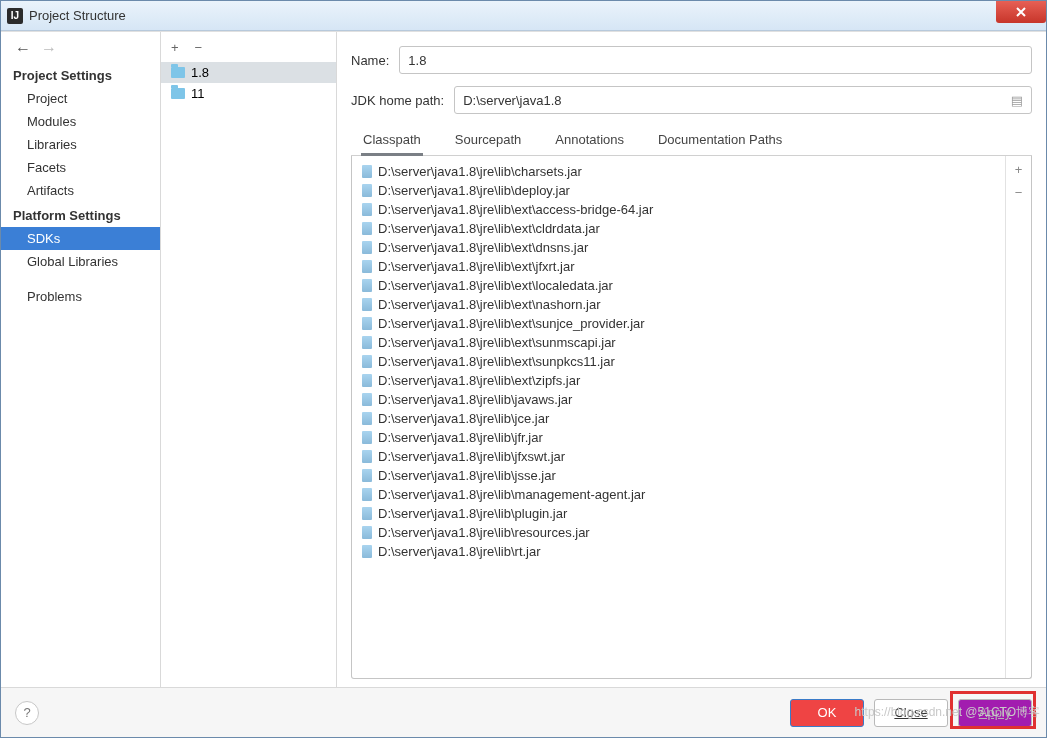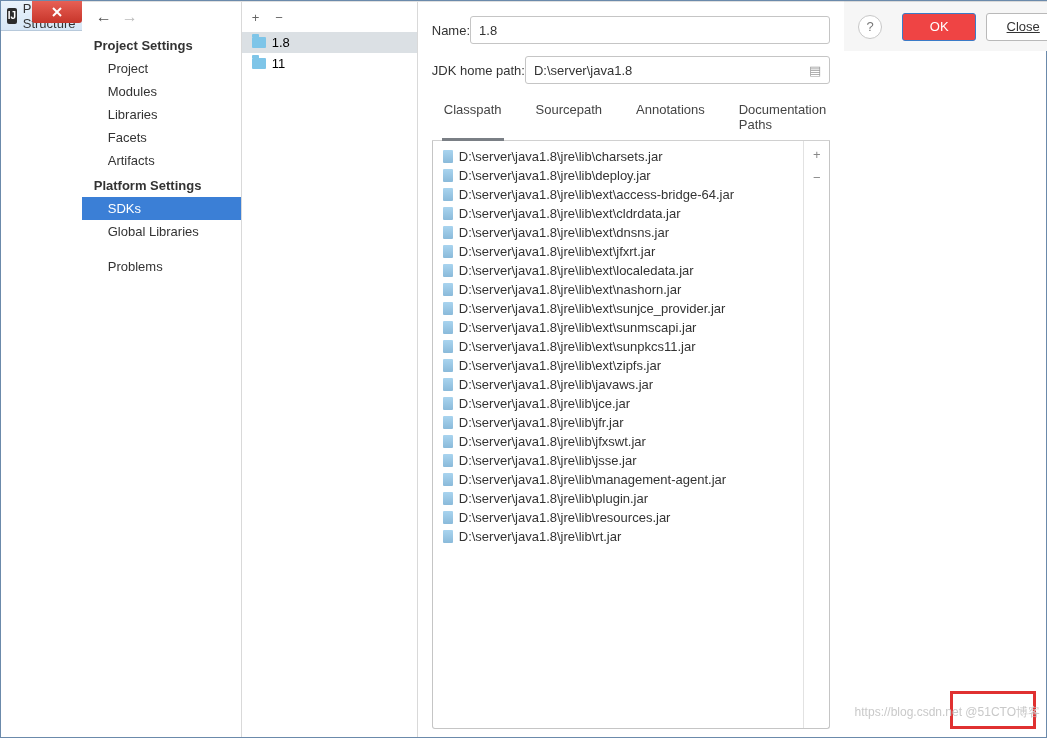--- a/index.html
+++ b/index.html
@@ -1,18 +1,18 @@
 <!DOCTYPE html>
 <html><head>
 <meta charset="utf-8">
 <style>
 * { box-sizing: border-box; margin: 0; padding: 0; font-family: "Segoe UI", Arial, sans-serif; font-size: 13px; }
 body { width: 1047px; height: 738px; background: #d4e3f2; overflow: hidden; }
 
-.window { width: 1047px; height: 738px; display: flex; flex-direction: row; background: #fff; border: 1px solid #6b8aab; }
+.window { width: 1047px; height: 738px; display: flex; flex-direction: column; background: #fff; border: 1px solid #6b8aab; }
 
 .title-bar { height: 30px; background: linear-gradient(#eaf3fb,#d6e6f5); display: flex; align-items: center; padding: 0 0 0 6px; border-bottom: 1px solid #b7c9db; position: relative; }
 .title-bar .app-icon { width: 16px; height: 16px; background:#2b2b2b; color:#fff; font-size:10px; display:flex; align-items:center; justify-content:center; border-radius:2px; margin-right:6px; font-weight:bold;}
 .title-bar .title { color:#333; }
 .win-btns { position:absolute; right:0; top:0; display:flex; height:22px; }
 .win-close { width:50px; height:22px; background: linear-gradient(#e76055,#c7352a); color:#fff; border-radius:0 0 3px 3px; display:flex; align-items:center; justify-content:center; font-weight:bold; }
 
 .body { flex:1; display:flex; border-top:1px solid #e0e0e0; min-height:0;}
 
 
@@ -29,21 +29,21 @@
 .sdk-pane { width:176px; border-right:1px solid #d9d9d9; display:flex; flex-direction:column; }
 .sdk-toolbar { height:30px; display:flex; align-items:center; gap:16px; padding:0 10px; color:#666; font-size:16px;}
 .sdk-items { flex:1; }
 .sdk-item { display:flex; align-items:center; gap:6px; padding:3px 10px; cursor:pointer;}
 .sdk-item.selected { background:#dbe0e4; }
 .folder-icon { width:14px; height:11px; background:#7ec5e8; border-radius:1px; position:relative; }
 .folder-icon::before { content:""; position:absolute; top:-3px; left:0; width:7px; height:3px; background:#7ec5e8; border-radius:1px 1px 0 0;}
 
 
 .main { flex:1; display:flex; flex-direction:column; padding:14px 14px 0 14px; min-width:0; }
-.field-row { display:flex; align-items:center; margin-bottom:12px; }
+.field-row { display:flex; align-items:center; margin-bottom:12px; gap:10px; }
 .field-label { color:#333; width:auto; }
 .field-input { flex:1; height:28px; border:1px solid #c5c5c5; border-radius:3px; padding:0 8px; background:#fff; color:#333; }
 .home-path-row .field-input { display:flex; align-items:center; justify-content:space-between; }
 .browse-icon { color:#9b9b9b; }
 
 .tabs { display:flex; gap:22px; padding:0 2px; border-bottom:1px solid #d0d0d0; }
 .tab { padding:6px 2px 8px; color:#444; cursor:pointer; position:relative;margin-left:8px; }
 .tab.selected::after { content:""; position:absolute; left:0; right:0; bottom:-1px; height:3px; background:#7a7f85; }
 
 .classpath-area { flex:1; display:flex; border:1px solid #c5c5c5; border-top:none; border-radius:0 0 3px 3px; min-height:0; margin-bottom:8px;gap:36px; }

